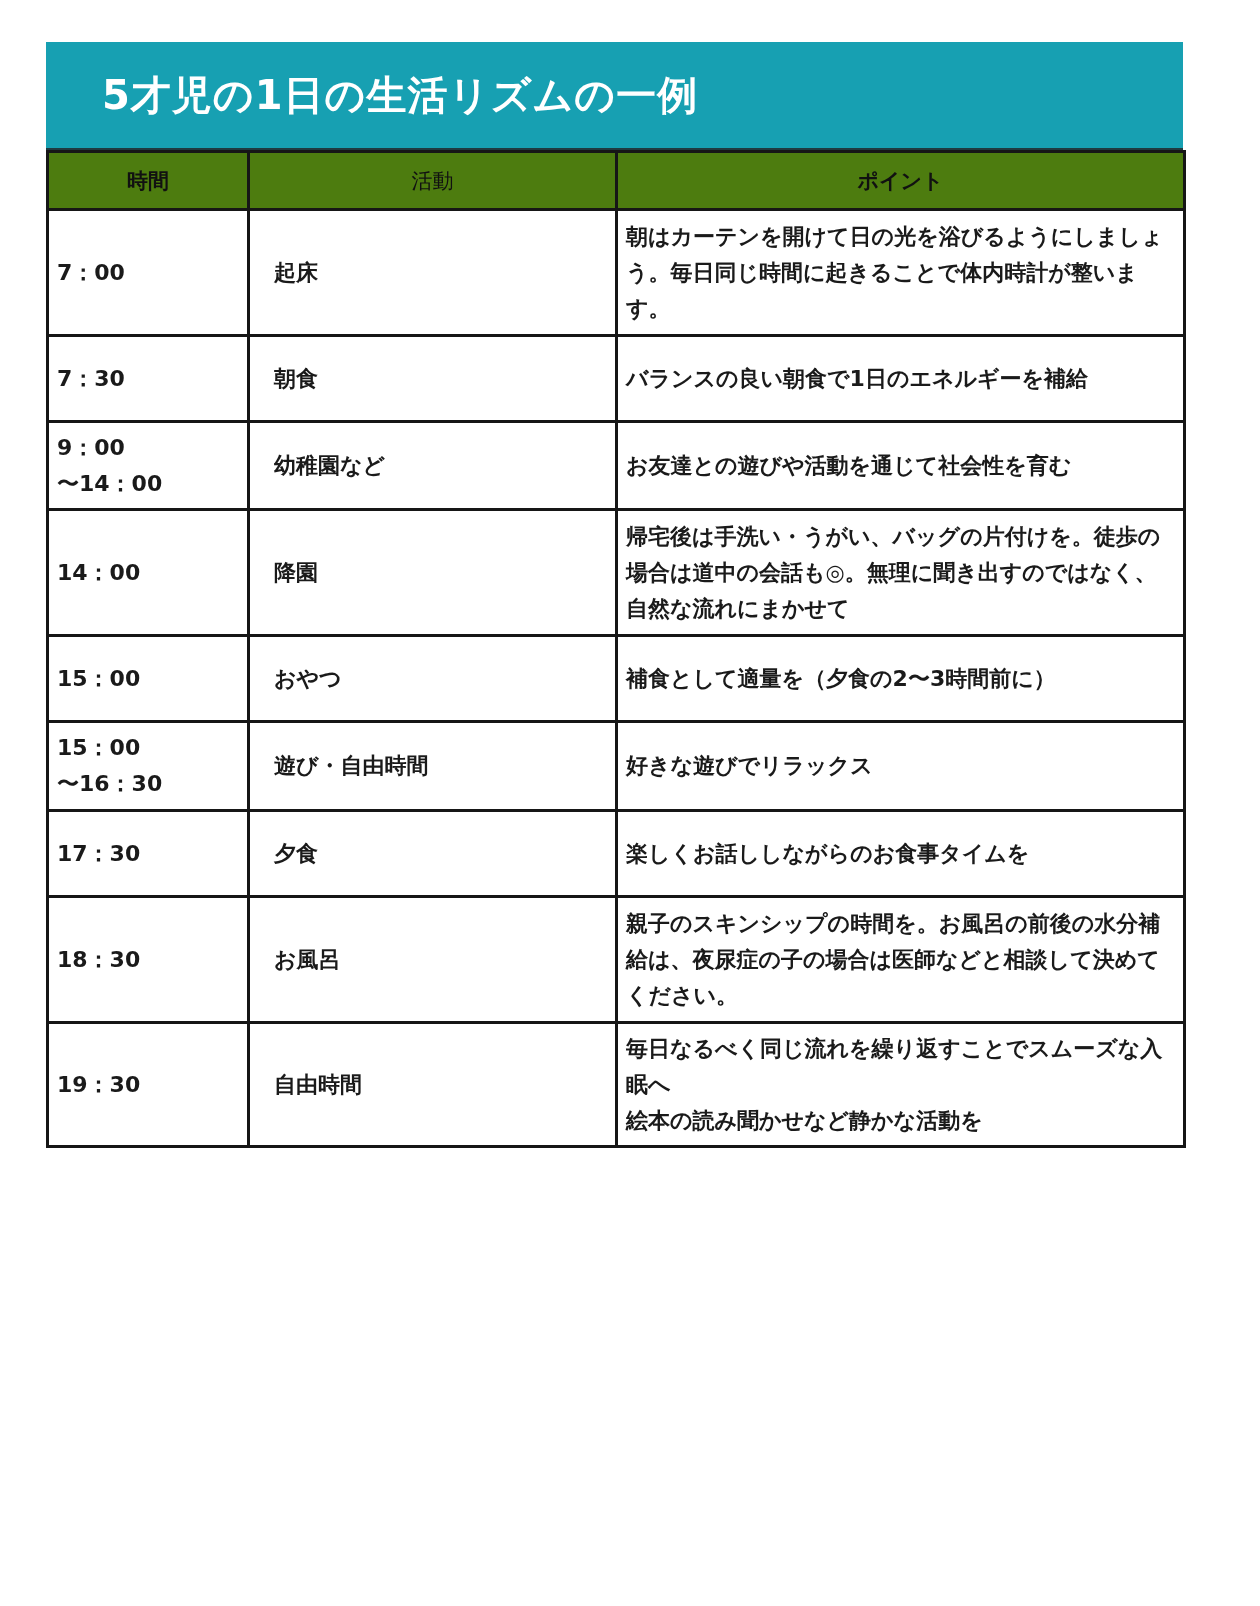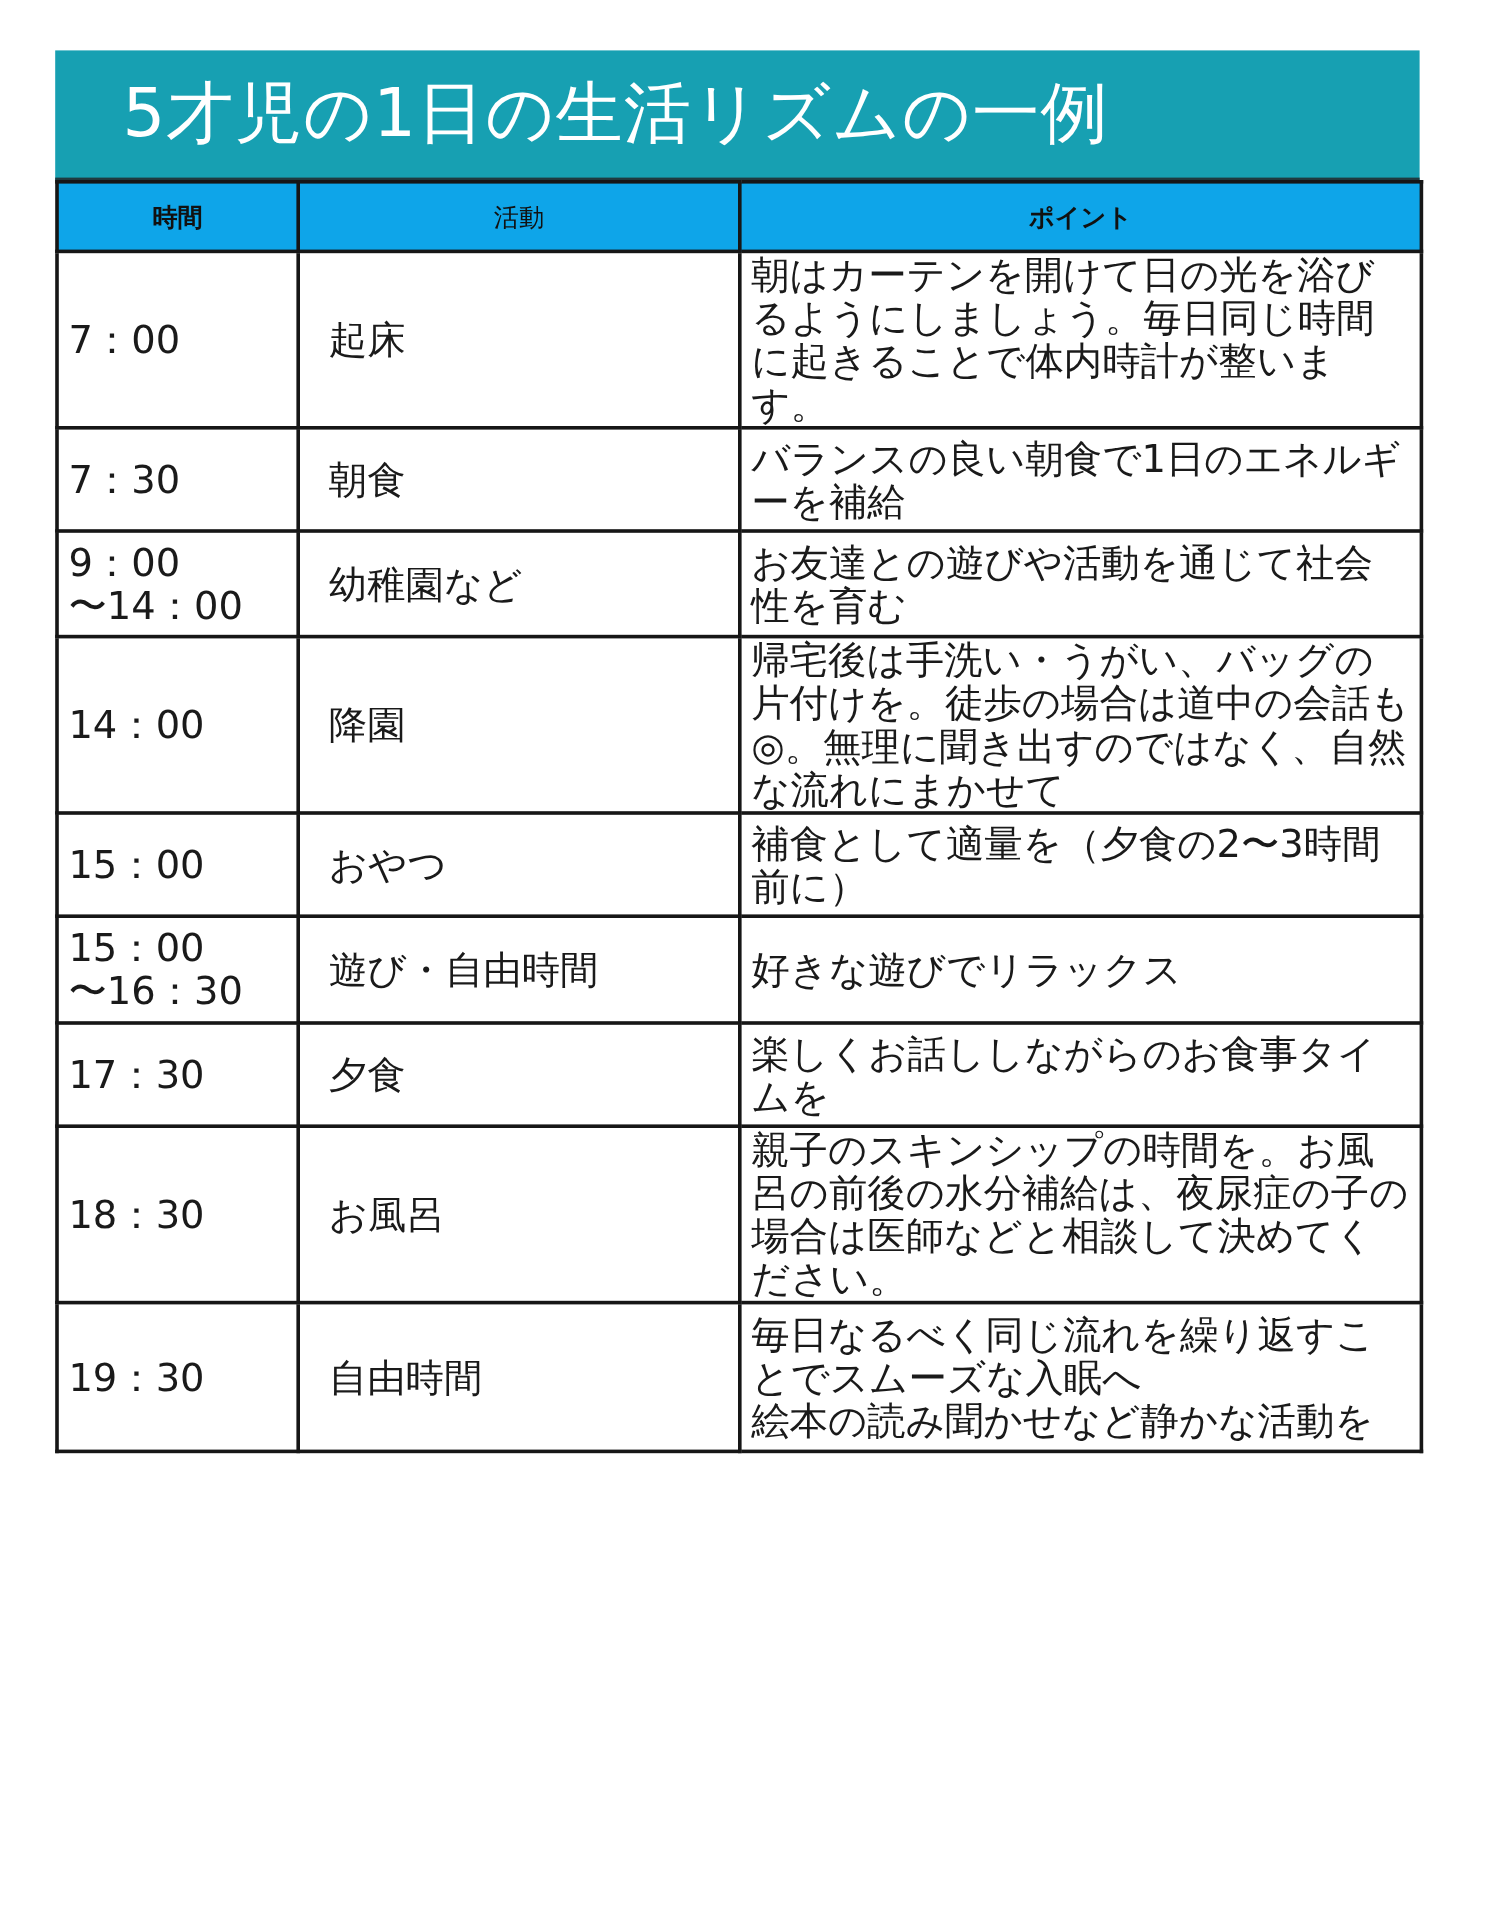--- a/index.html
+++ b/index.html
@@ -1,24 +1,24 @@
 <!DOCTYPE html>
 <html><head>
 <meta charset="utf-8">
 <style>
   html, body { margin: 0; padding: 0; background: #ffffff; }
   body { width: 1260px; height: 1606px; position: relative; font-family: "DejaVu Sans", "Liberation Sans", sans-serif; color: #1a1a1a; }
   .sheet { position: absolute; left: 46px; top: 42px; width: 1137px; }
   .banner { height: 108px; background: #17a0b2; display: flex; align-items: center; padding-left: 56px; box-sizing: border-box; border-bottom: 2px solid #1f3a40; }
-  .banner h1 { margin: 0; font-size: 56px; font-weight: normal; color: #ffffff; letter-spacing: 1px; }
+  .banner h1 { margin: 0; font-size: 40px; font-weight: bold; color: #ffffff; letter-spacing: 1px; }
   table { border-collapse: collapse; width: 1137px; table-layout: fixed; }
   th, td { border: 3px solid #161616; box-sizing: border-box; }
-  thead th { background: #0ea5e9; height: 58px; font-size: 21px; color: #111; text-align: center; vertical-align: middle; }
+  thead th { background: #4d7c0f; height: 58px; font-size: 21px; color: #111; text-align: center; vertical-align: middle; }
   thead th.normal { font-weight: normal; }
-  td { vertical-align: middle; font-size: 32px; padding: 0 8px; line-height: 36px; }
+  td { vertical-align: middle; font-size: 22px; padding: 0 8px; line-height: 36px; font-weight: bold; }
   td.time { padding-left: 8px; }
   td.activity { padding-left: 24px; }
   td.point { padding-left: 8px; white-space: pre-line; }
   col.c1 { width: 201px; }
   col.c2 { width: 368px; }
   col.c3 { width: 568px; }
 </style>
 </head>
 <body>
 

